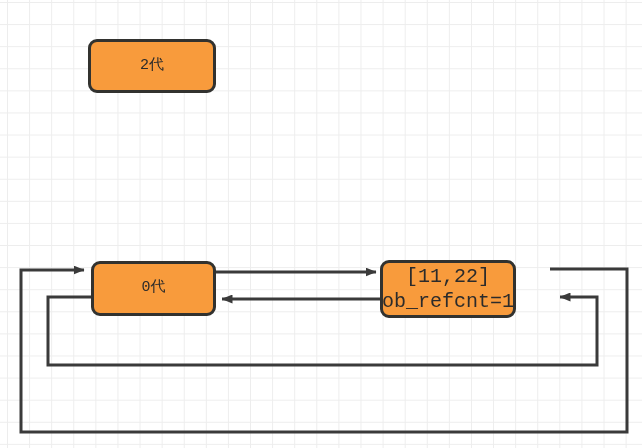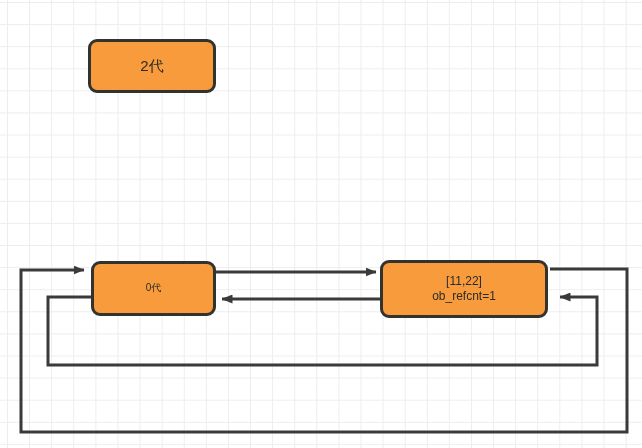--- a/index.html
+++ b/index.html
@@ -16,20 +16,21 @@
   #canvas {
     position: relative;
     width: 642px;
     height: 448px;
     background-color: #ffffff;
     background-image:
       linear-gradient(to right, #ededed 1px, transparent 1px),
       linear-gradient(to bottom, #ededed 1px, transparent 1px);
     background-size: 22.1px 22.1px;
     background-position: 7px 2px;
+    font-family: Liberation Mono, monospace;
   }
   #edges {
     position: absolute;
     left: 0;
     top: 0;
     width: 642px;
     height: 448px;
   }
   .node {
     position: absolute;
@@ -61,28 +62,28 @@
     top: 146px;
     width: 128px;
     height: 54px;
     font-size: 15px;
   }
   #node-gen0 {
     left: 91px;
     top: 261px;
     width: 125px;
     height: 55px;
-    font-size: 10px;
+    font-size: 15px;
   }
   #node-object {
     left: 380px;
     top: 260px;
-    width: 168px;
+    width: 136px;
     height: 58px;
-    font-size: 12px;
+    font-size: 20px;
     align-items: center;
   }
 </style>
 </head>
 <body>
 
 <div id="canvas">
 
   <svg id="edges" viewBox="0 0 642 448" width="642" height="448" xmlns="http://www.w3.org/2000/svg">
     <defs>

